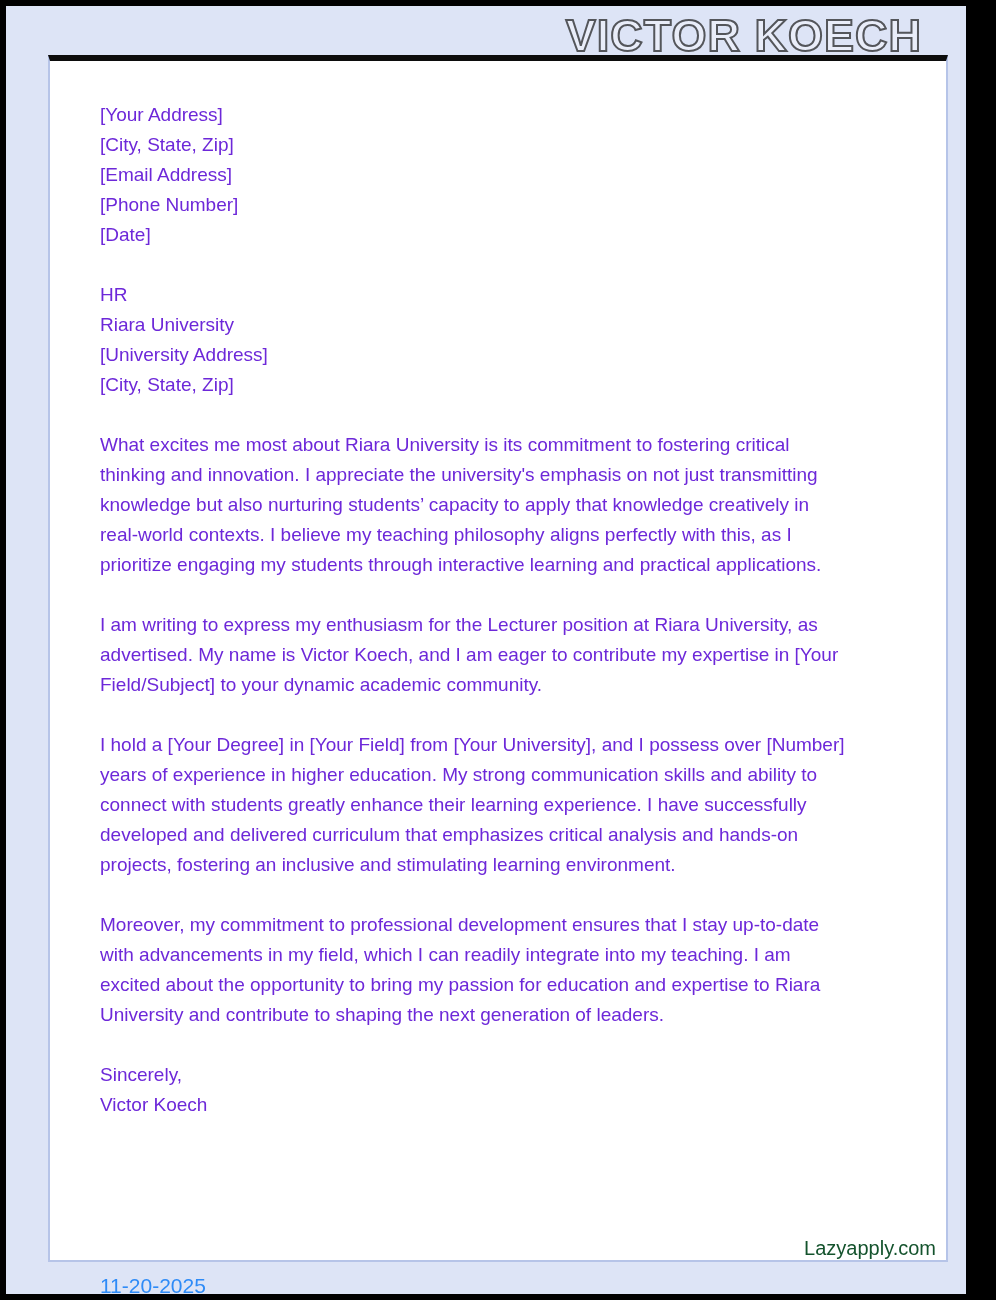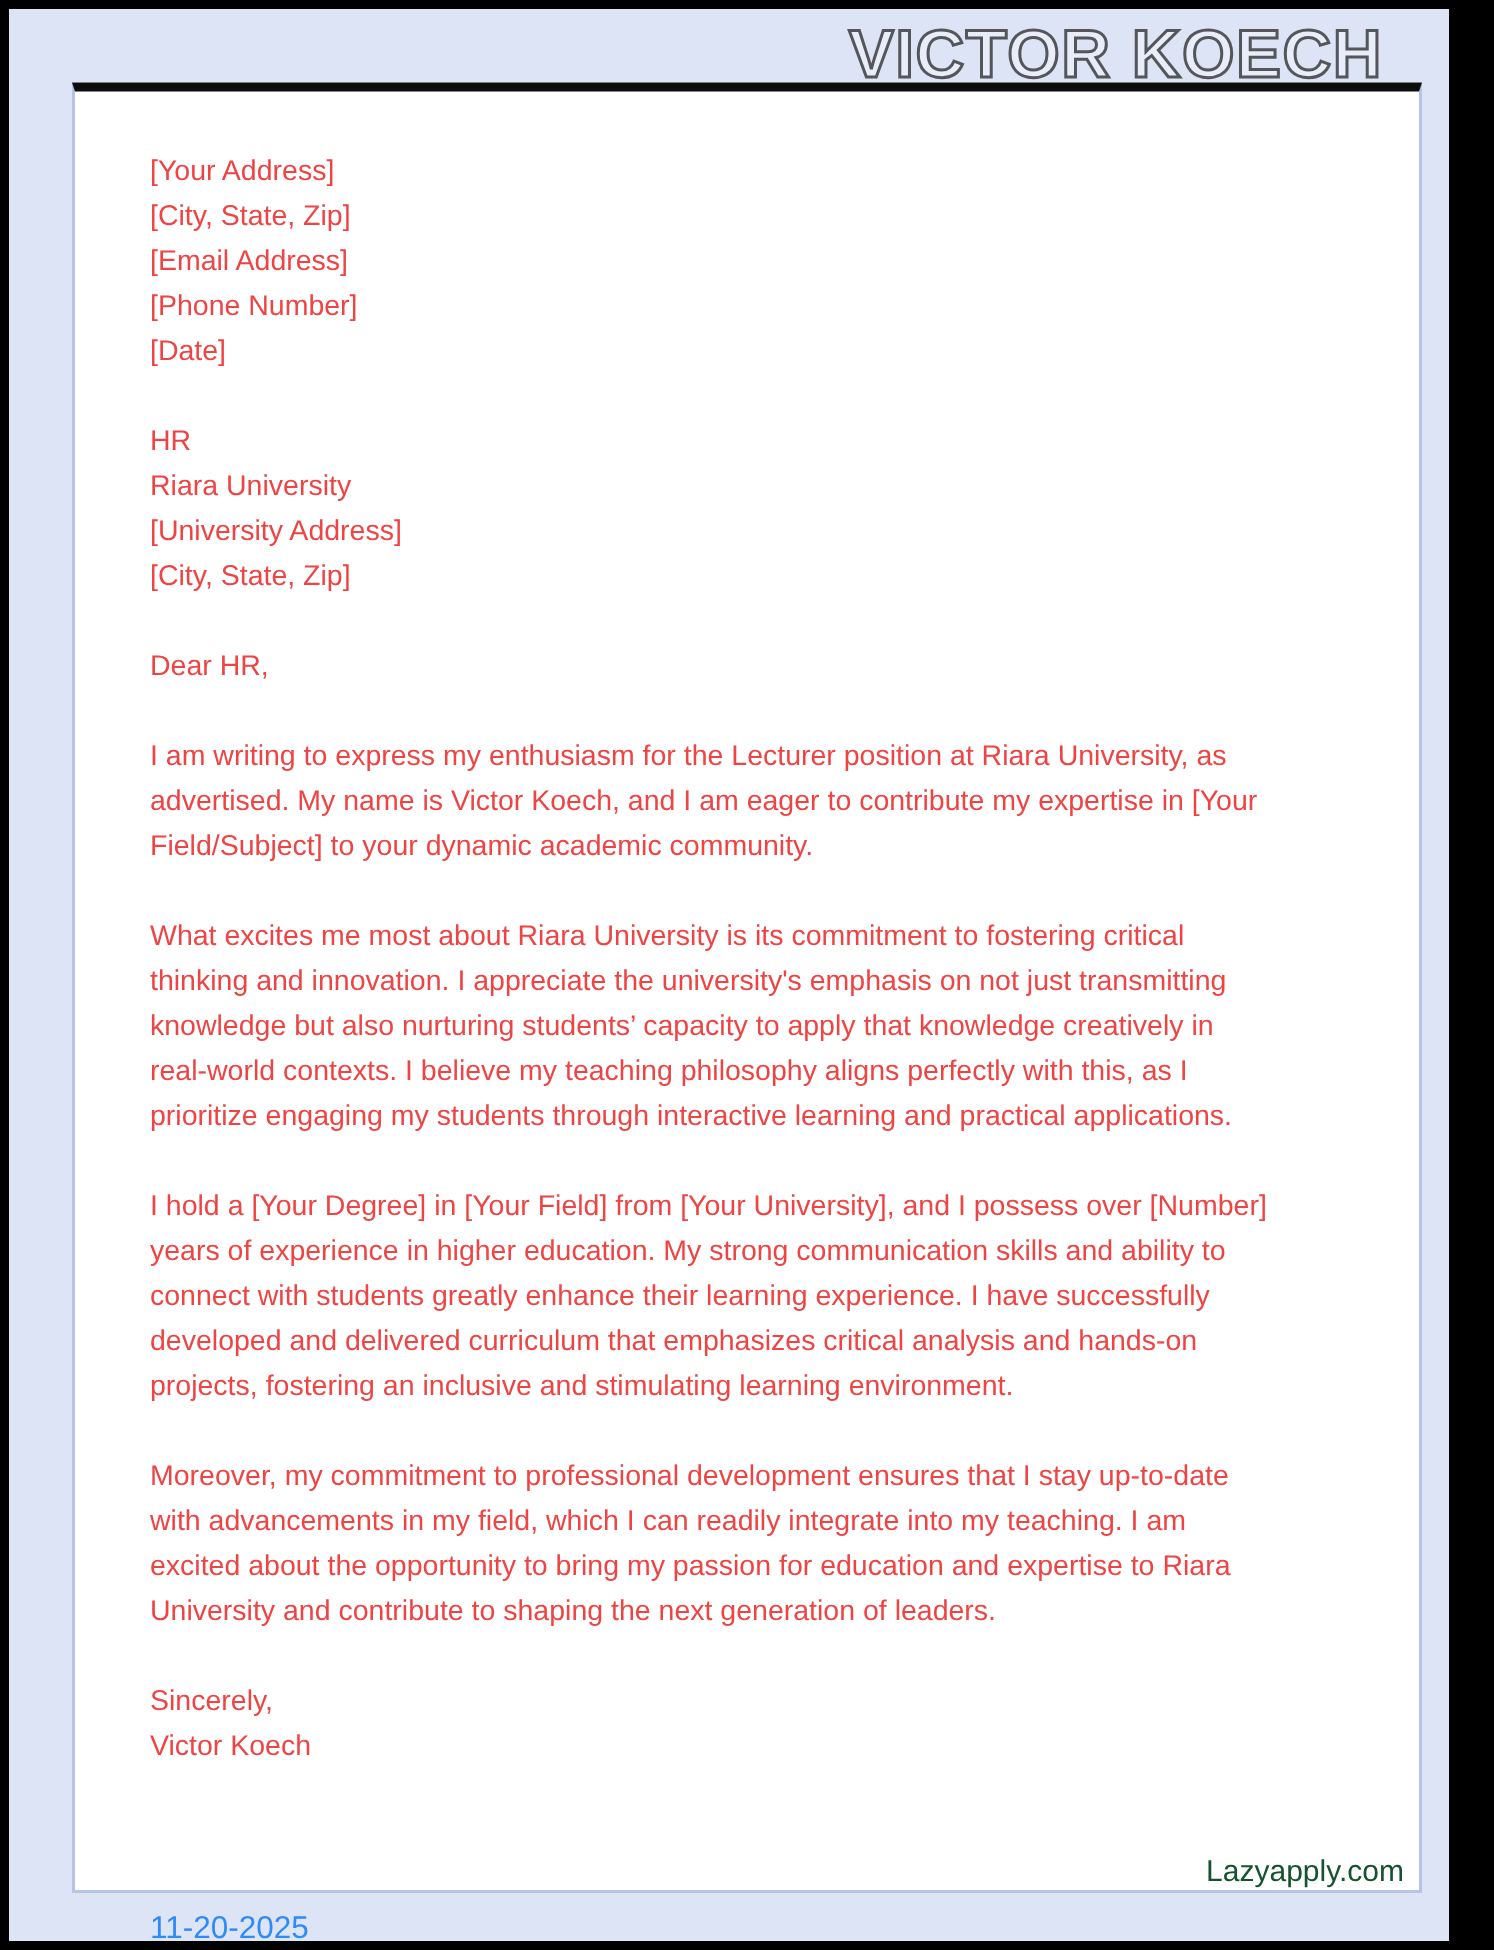--- a/index.html
+++ b/index.html
@@ -34,21 +34,21 @@
     background: #ffffff;
     border-top: 6px solid #0c0c0c;
     border-left: 2px solid #b6c4e8;
     border-right: 2px solid #b6c4e8;
     border-bottom: 2px solid #b6c4e8;
     padding: 39px 16px 0 50px;
   }
   .block {
     font-size: 19px;
     line-height: 30px;
-    color: #ef4444;
+    color: #6d28d9;
     white-space: pre-line;
     margin-bottom: 30px;
     max-width: 800px;
   }
   .watermark {
     position: absolute;
     right: 10px;
     bottom: 3px;
     font-size: 20px;
     line-height: 18px;
@@ -78,31 +78,30 @@
 [City, State, Zip]
 [Email Address]
 [Phone Number]
 [Date]</div>
 
     <div class="block">HR
 Riara University
 [University Address]
 [City, State, Zip]</div>
 
-    <div class="block">Dear HR,</div>
-
-    <div class="block">I am writing to express my enthusiasm for the Lecturer position at Riara University, as
-advertised. My name is Victor Koech, and I am eager to contribute my expertise in [Your
-Field/Subject] to your dynamic academic community.</div>
 
     <div class="block">What excites me most about Riara University is its commitment to fostering critical
 thinking and innovation. I appreciate the university's emphasis on not just transmitting
 knowledge but also nurturing students’ capacity to apply that knowledge creatively in
 real-world contexts. I believe my teaching philosophy aligns perfectly with this, as I
 prioritize engaging my students through interactive learning and practical applications.</div>
+
+    <div class="block">I am writing to express my enthusiasm for the Lecturer position at Riara University, as
+advertised. My name is Victor Koech, and I am eager to contribute my expertise in [Your
+Field/Subject] to your dynamic academic community.</div>
 
     <div class="block">I hold a [Your Degree] in [Your Field] from [Your University], and I possess over [Number]
 years of experience in higher education. My strong communication skills and ability to
 connect with students greatly enhance their learning experience. I have successfully
 developed and delivered curriculum that emphasizes critical analysis and hands-on
 projects, fostering an inclusive and stimulating learning environment.</div>
 
     <div class="block">Moreover, my commitment to professional development ensures that I stay up-to-date
 with advancements in my field, which I can readily integrate into my teaching. I am
 excited about the opportunity to bring my passion for education and expertise to Riara

